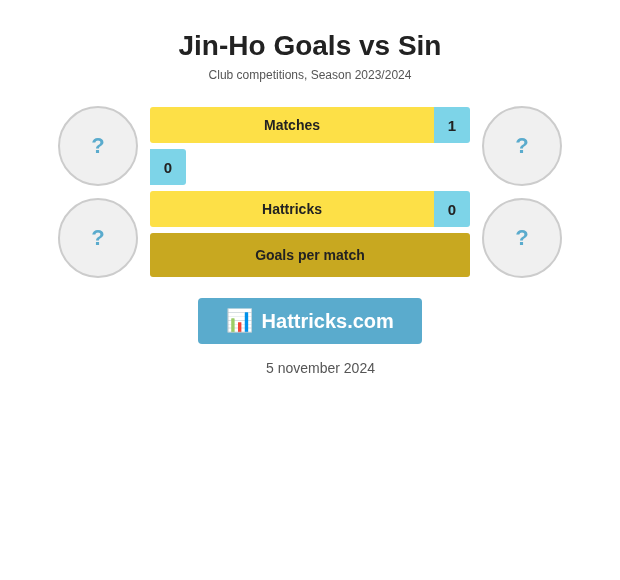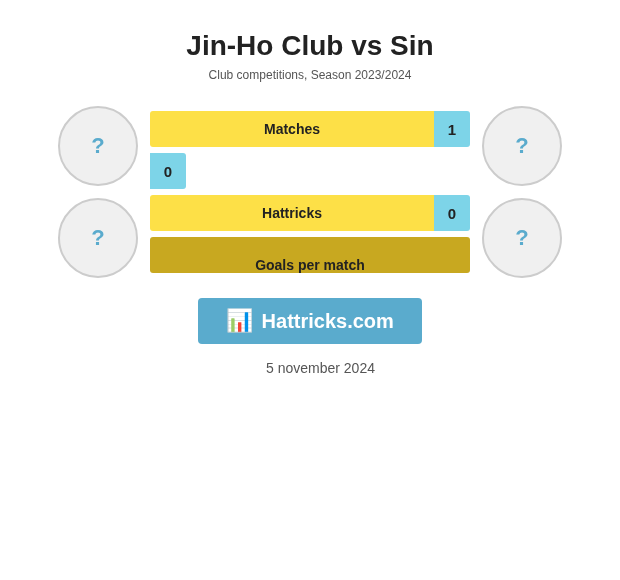--- a/index.html
+++ b/index.html
@@ -80,23 +80,23 @@
       font-size: 15px;
       color: #222;
     }
     .stat-label {
       font-size: 14px;
       font-weight: bold;
       color: #222;
     }
     .stat-bar-full {
       background: #c8a820;
-      height: 36px;
-      display: flex;
-      align-items: flex-end;
+      height: 44px;
+      display: flex;
+      align-items: center;
       justify-content: center;
       flex: 1;
       border-radius: 3px;
     }
     .logo-area {
       margin-top: 20px;
       background: #5aabcd;
       border-radius: 4px;
       padding: 10px 28px;
       display: flex;
@@ -127,21 +127,21 @@
     .avatars-right {
       display: flex;
       flex-direction: column;
       gap: 12px;
       align-items: center;
     }
   </style>
 </head>
 <body>
 
-<h1 class="title">Jin-Ho Club vs Sin</h1>
+<h1 class="title">Jin-Ho Goals vs Sin</h1>
 <div class="subtitle">Club competitions, Season 2023/2024</div>
 
 <div class="comparison-section">
 
   <div class="avatars-left">
     <div class="avatar">
       <span>?</span>
     </div>
     <div class="avatar">
       <span>?</span>

